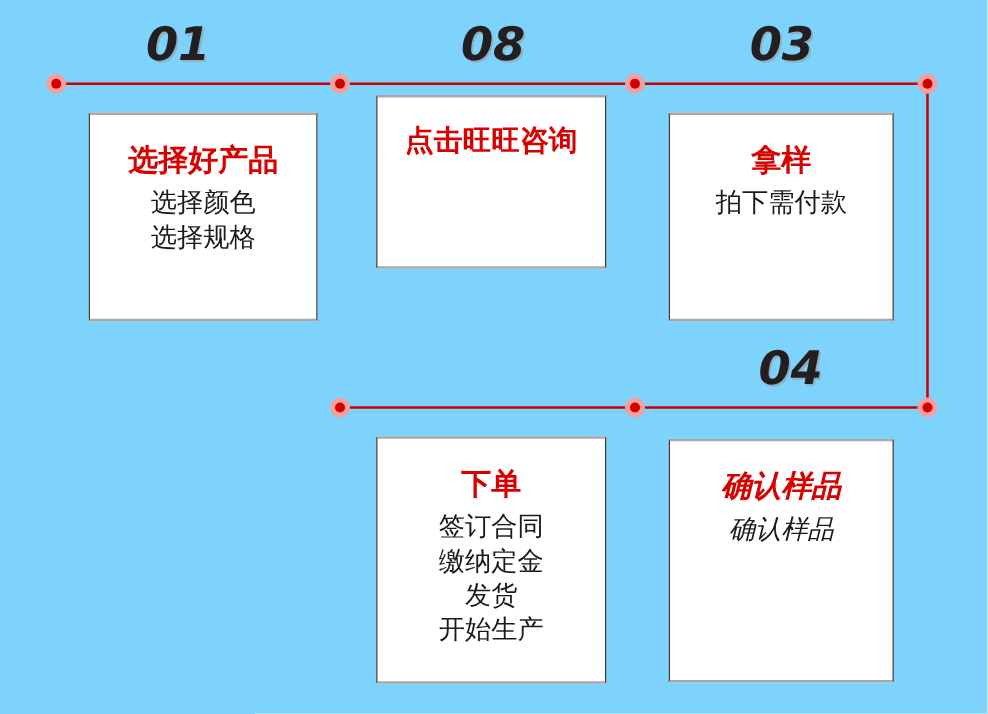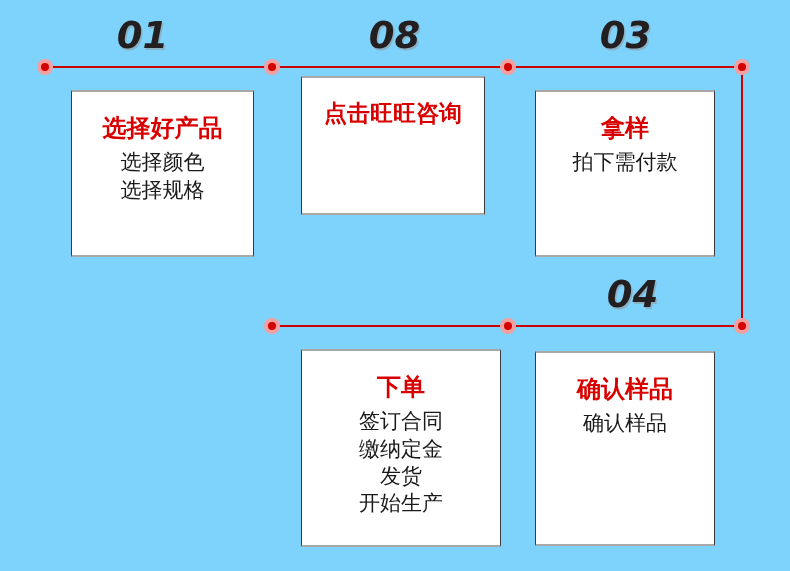--- a/index.html
+++ b/index.html
@@ -139,30 +139,30 @@
     <div class="box-title">点击旺旺咨询</div>
   </div>
 
   <div class="box" style="left:535px; top:90px; width:180px; height:167px;">
     <div class="box-title">拿样</div>
     <div class="box-lines">
       <div>拍下需付款</div>
     </div>
   </div>
 
-  <div class="box" style="left:301px; top:349px; width:200px; height:198px;">
+  <div class="box" style="left:301px; top:349px; width:184px; height:198px;">
     <div class="box-title">下单</div>
     <div class="box-lines">
       <div>签订合同</div>
       <div>缴纳定金</div>
       <div>发货</div>
       <div>开始生产</div>
     </div>
   </div>
 
-  <div class="box" style="left:535px; top:351px; width:180px; height:195px;">
+  <div class="box" style="left:535px; top:351px; width:180px; height:195px;font-style:italic;">
     <div class="box-title">确认样品</div>
     <div class="box-lines">
       <div>确认样品</div>
     </div>
   </div>
 
 </div>
 
 </body></html>

